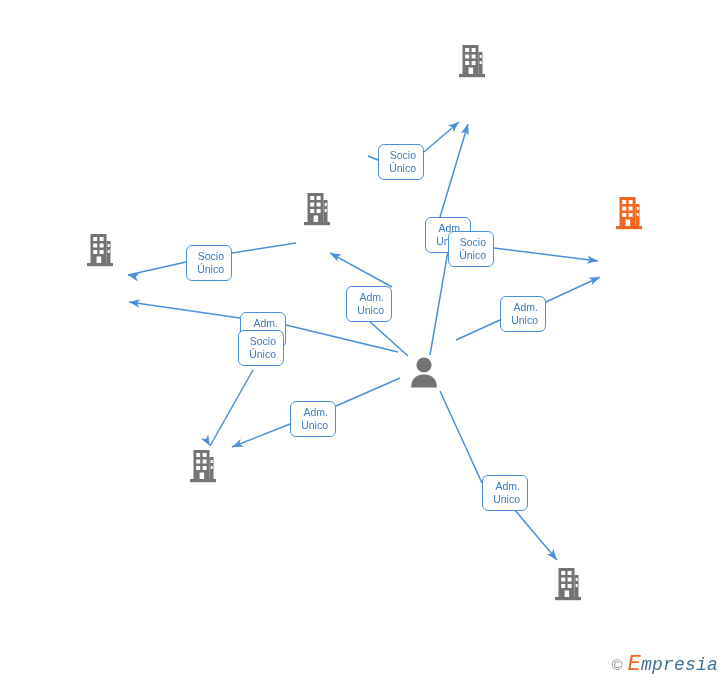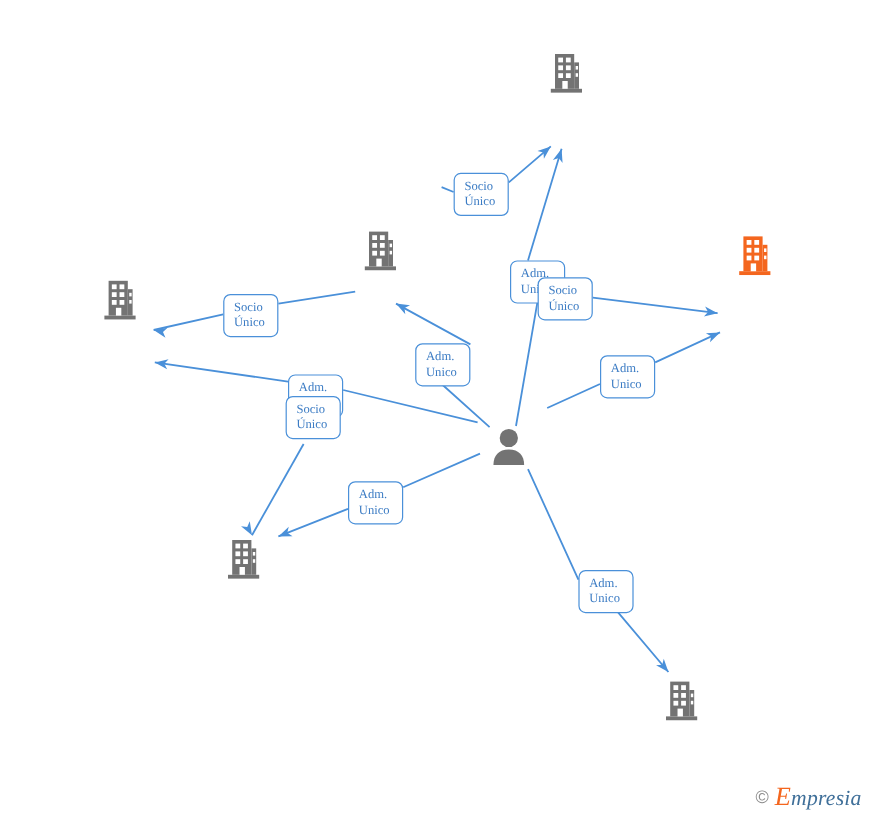--- a/index.html
+++ b/index.html
@@ -50,40 +50,39 @@
 
   .edge-label {
     position: absolute;
     border: 1.4px solid #4a90d9;
     border-radius: 6px;
     background: #ffffff;
     color: #3c7cc4;
     font-size: 10.5px;
     line-height: 13px;
     padding: 4px 7px 4px 8px;
-    text-align: left;
+    text-align: right;
     white-space: pre-line;
     box-sizing: border-box;
-    font-family: Liberation Serif, serif;
   }
   .watermark {
     position: absolute;
     right: 10px;
     bottom: 8px;
     display: flex;
     align-items: center;
     gap: 5px;
     user-select: none;
   }
   .wm-c {
     font-size: 15px;
     color: #8a8a8a;
   }
   .wm-text {
-    font-family: Liberation Serif, serif;
+    font-family: Liberation Mono, monospace;
     font-style: italic;
     font-size: 18px;
     color: #3f6f99;
     letter-spacing: 0.2px;
   }
   .wm-text .wm-cap {
     color: #f4661e;
     font-size: 22px;
   }
 </style>

